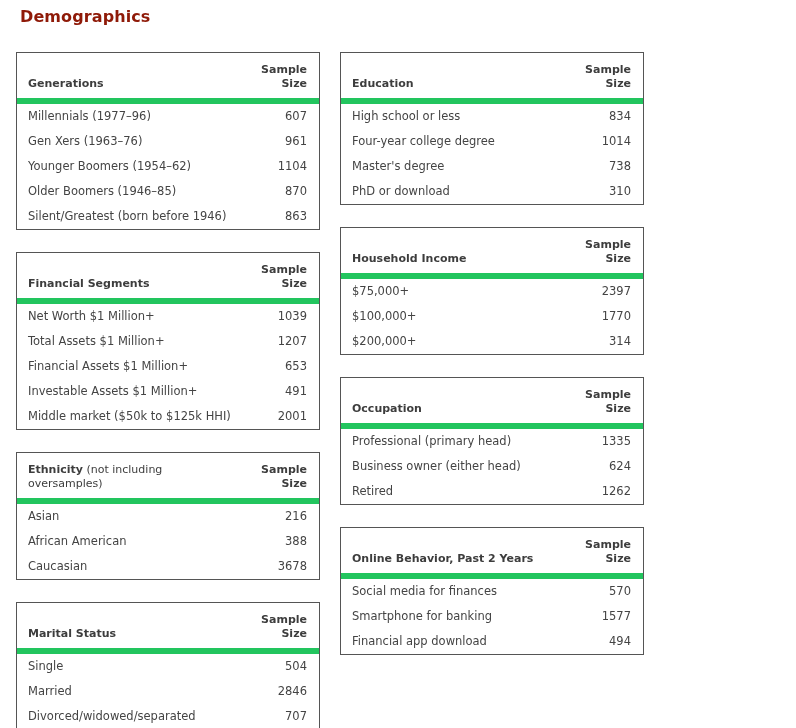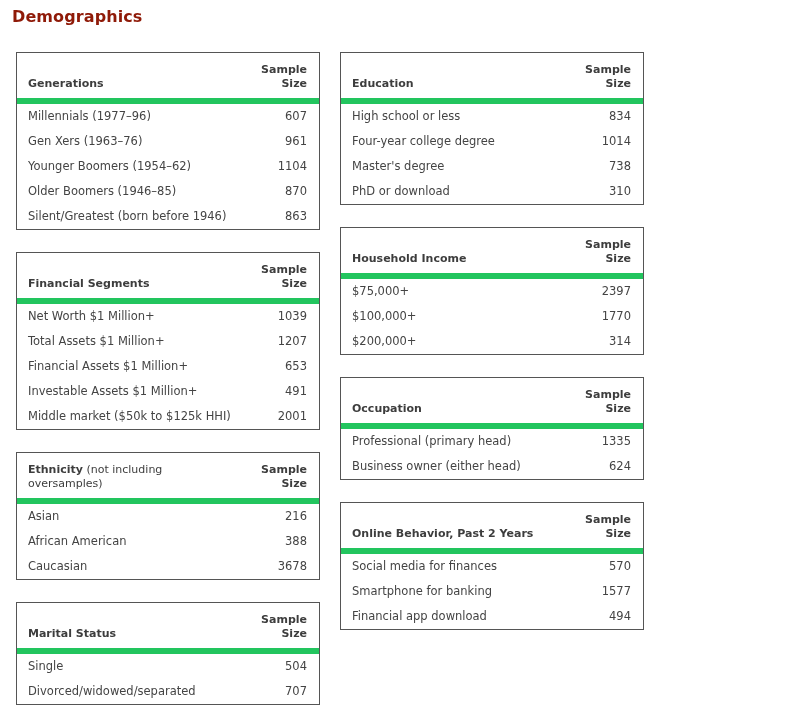--- a/index.html
+++ b/index.html
@@ -15,21 +15,21 @@
   }
   #page {
     position: relative;
     width: 796px;
     height: 728px;
     box-sizing: border-box;
     padding: 0;
   }
   #page-title {
     position: absolute;
-    left: 12px;
+    left: 20px;
     top: 7px;
     font-size: 16px;
     font-weight: bold;
     color: #8f1a08;
     letter-spacing: 0.1px;
     margin: 0;
   }
   .columns {
     position: absolute;
     left: 0;
@@ -219,20 +219,24 @@
                   <div>Size</div>
                 </th>
               </tr>
             </thead>
             <tbody>
               <tr>
                 <td class="td-label">Single</td>
                 <td class="td-value">504</td>
               </tr>
               <tr>
+                <td class="td-label">Married</td>
+                <td class="td-value">2846</td>
+              </tr>
+              <tr>
                 <td class="td-label">Divorced/widowed/separated</td>
                 <td class="td-value">707</td>
               </tr>
             </tbody>
           </table>
         </div>
       </div>
     <div class="col col-right">
         <div class="dtable">
           <table>
@@ -305,20 +309,24 @@
             </thead>
             <tbody>
               <tr>
                 <td class="td-label">Professional (primary head)</td>
                 <td class="td-value">1335</td>
               </tr>
               <tr>
                 <td class="td-label">Business owner (either head)</td>
                 <td class="td-value">624</td>
               </tr>
+              <tr>
+                <td class="td-label">Retired</td>
+                <td class="td-value">1262</td>
+              </tr>
             </tbody>
           </table>
         </div>
         <div class="dtable">
           <table>
             <thead>
               <tr>
                 <th class="th-label"><span>Online Behavior, Past 2 Years</span></th>
                 <th class="th-size">
                   <div>Sample</div>

